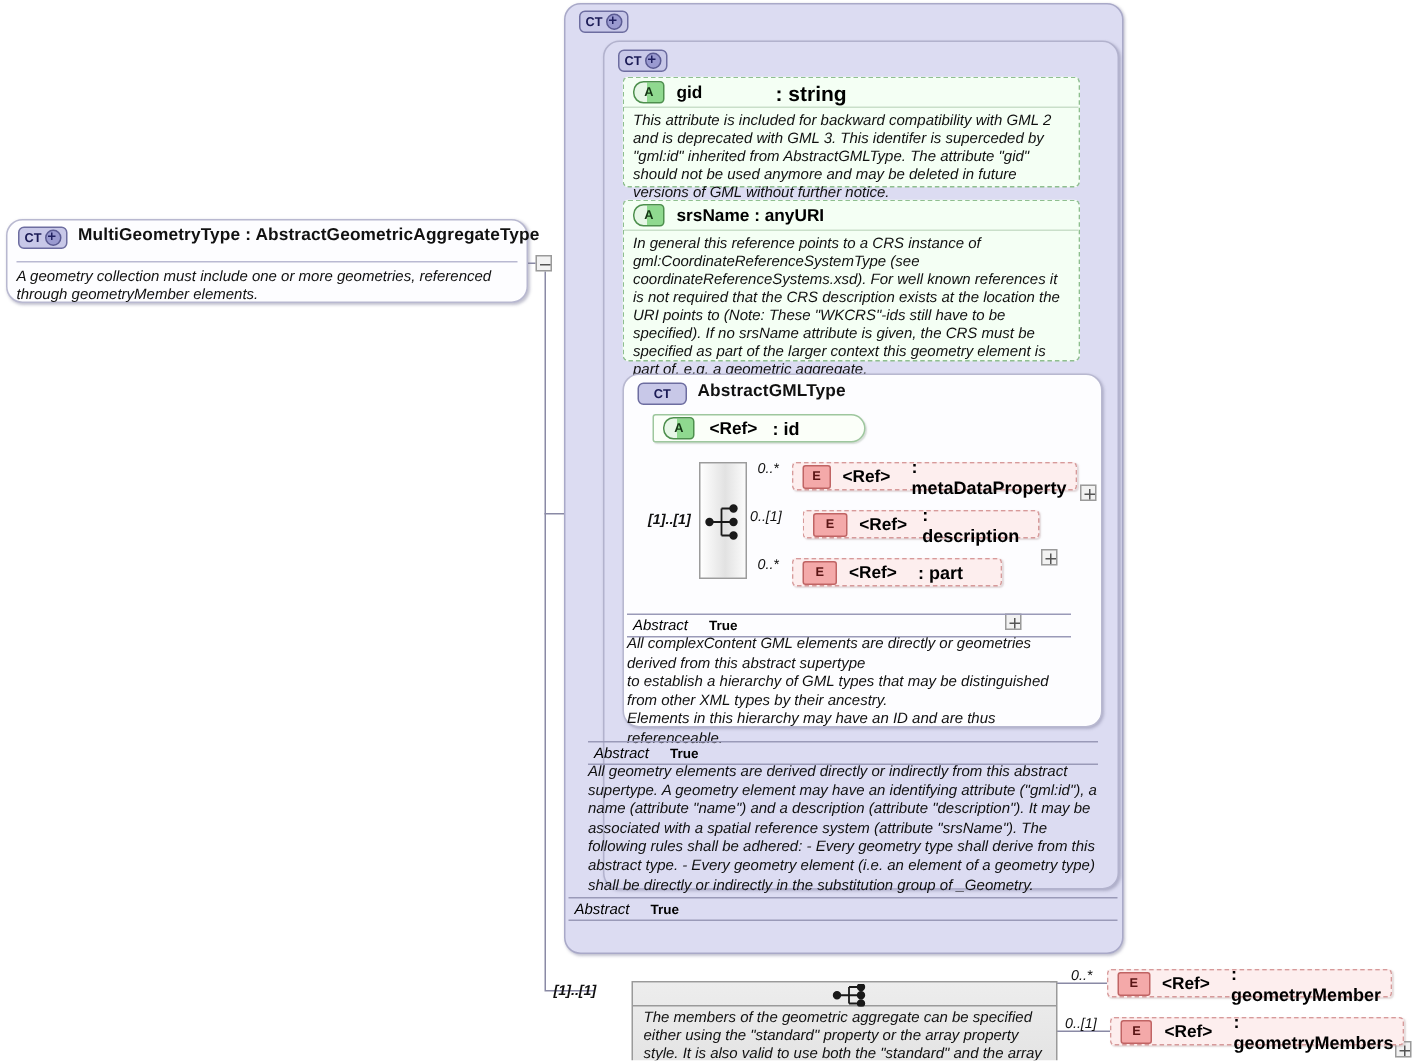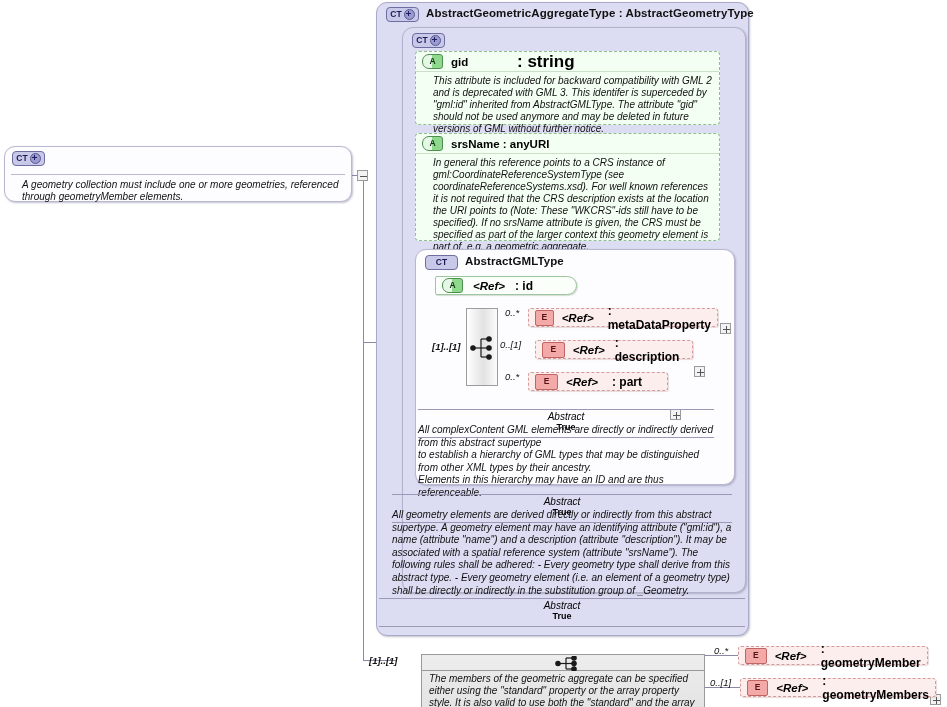--- a/index.html
+++ b/index.html
@@ -73,34 +73,34 @@
     border-radius:4px;
   }
   .attr-head{
     display:flex;align-items:center;gap:8px;
     padding:3px 6px 3px 6px;
     border-bottom:1px solid #c9dfc9;
     height:20px;
     box-sizing:border-box;
   }
   .attr-name{font-weight:bold;font-size:11.5px;white-space:nowrap;}
-  .attr-type{font-weight:bold;font-size:17px;white-space:nowrap;}
+  .attr-type{font-weight:bold;font-size:14px;white-space:nowrap;}
   .badge-a{
     display:inline-block;width:19px;height:13px;
     border:1px solid #4d8f4d;
     border-radius:7px 3px 3px 7px;
     background:linear-gradient(to right,#e7f7e7 0 45%,#8fd98f 45% 100%);
     font-size:8.5px;font-weight:bold;color:#123312;
     text-align:center;line-height:12px;
   }
   .doc{
     font-style:italic;
     font-size:10px;
     line-height:12px;
-    padding:3px 6px 4px 17px;
+    padding:3px 6px 4px 6px;
     color:#101010;
   }
 
   
   .ref-attr{
     background:#fbfff9;
     border:1px solid #9ec79e;
     border-radius:3px 14px 14px 3px;
     display:flex;align-items:center;gap:10px;
     padding:3px 14px 3px 6px;
@@ -118,48 +118,47 @@
   }
   .badge-e{
     display:inline-block;width:21px;height:14px;
     border:1px solid #c06464;
     border-radius:2px;
     background:#f4a9a9;
     font-size:8.5px;font-weight:bold;color:#5a1414;
     text-align:center;line-height:13px;
     margin-right:8px;
   }
-  .el-ref{font-weight:bold;font-size:11.5px;font-style:italic;}
+  .el-ref{font-weight:bold;font-size:11.5px;}
   .el-name{font-weight:bold;font-size:12px;}
 
   
   .expander{
     width:11px;height:11px;border:1px solid #9a9a9a;background:#f2f2f2;
     position:relative;
   }
   .expander:before,.expander:after{content:"";position:absolute;background:#555;}
   .expander:before{left:2px;top:5px;width:7px;height:1px;}
   .expander:after{left:5px;top:2px;width:1px;height:7px;}
 
   
   .collapser{
     width:11px;height:11px;border:1px solid #9a9a9a;background:#f2f2f2;position:relative;
   }
   .collapser:before{content:"";position:absolute;left:2px;top:5px;width:7px;height:1px;background:#555;}
 
   
   .prop-row{
-    display:flex;align-items:center;
+    display:flex;align-items:center;gap:14px;
     border-top:1px solid #9a9ab8;
     border-bottom:1px solid #9a9ab8;
     padding:1px 4px 1px 4px;
     font-size:10px;
-    height:29px;
+    height:16px;
     box-sizing:border-box;
-    flex-direction:column;
   }
   .prop-key{font-style:italic;}
   .prop-val{font-weight:bold;font-size:9px;}
 
   
   .card{
     font-style:italic;font-size:9.5px;color:#111;white-space:nowrap;
   }
   .card.b{font-weight:bold;}
 
@@ -211,35 +210,35 @@
 
   <div class="abs ln lnh" style="left:700px;top:655px;width:38px;"></div>
   <div class="abs ln lnh" style="left:700px;top:687px;width:40px;"></div>
 
   <div class="abs ct-box white" style="left:4px;top:146px;width:348px;height:56px;">
     <div class="ct-head" style="padding-top:4px;">
       <span class="badge-ct">
         <span>CT</span>
           <span class="plusdot"></span>
       </span>
+      <span class="ct-title">MultiGeometryType : AbstractGeometricAggregateType</span>
     </div>
     <div style="border-top:1px solid #b9b9d2;margin:0 6px;"></div>
     <div class="doc" style="padding-top:4px;">A geometry collection must include one or more geometries, referenced through geometryMember elements.</div>
   </div>
 
   <div class="abs collapser" style="left:357px;top:170px;"></div>
 
   <div class="abs ct-box" style="left:376px;top:2px;width:373px;height:634px;"></div>
 
   <div class="abs ct-head" style="left:379px;top:4px;width:360px;">
     <span class="badge-ct">
       <span>CT</span>
         <span class="plusdot"></span>
     </span>
-    <span class="ct-title">AbstractGeometricAggregateType : AbstractGeometryType</span>
   </div>
 
   <div class="abs ct-box inner" style="left:402px;top:27px;width:344px;height:566px;"></div>
 
   <div class="abs ct-head" style="left:405px;top:30px;width:335px;">
     <span class="badge-ct">
       <span>CT</span>
         <span class="plusdot"></span>
     </span>
   </div>
@@ -315,21 +314,21 @@
     <span class="badge-e">E</span>
     <span class="el-ref" style="min-width:46px;">&lt;Ref&gt;</span>
     <span class="el-name">: part</span>
   </div>
   <div class="abs expander" style="left:670px;top:376px;"></div>
 
   <div class="abs prop-row" style="left:418px;top:409px;width:296px;">
     <span class="prop-key">Abstract</span>
     <span class="prop-val">True</span>
   </div>
-  <div class="abs doc" style="left:418px;top:424px;width:298px;white-space:pre-line;padding:0;line-height:12.6px;">All complexContent GML elements are directly or indirectly derived from this abstract supertype
+  <div class="abs doc" style="left:418px;top:424px;width:298px;white-space:pre-line;padding:0;line-height:12.6px;">All complexContent GML elements are directly or geometries derived from this abstract supertype
 to establish a hierarchy of GML types that may be distinguished from other XML types by their ancestry.
 Elements in this hierarchy may have an ID and are thus referenceable.</div>
 
   <div class="abs prop-row" style="left:392px;top:494px;width:340px;">
     <span class="prop-key">Abstract</span>
     <span class="prop-val">True</span>
   </div>
   <div class="abs doc" style="left:392px;top:509px;width:340px;padding:0;line-height:12.6px;">All geometry elements are derived directly or indirectly from this abstract supertype. A geometry element may have an identifying attribute ("gml:id"), a name (attribute "name") and a description (attribute "description"). It may be associated with a spatial reference system (attribute "srsName"). The following rules shall be adhered: - Every geometry type shall derive from this abstract type. - Every geometry element (i.e. an element of a geometry type) shall be directly or indirectly in the substitution group of _Geometry.</div>
 
   <div class="abs prop-row" style="left:379px;top:598px;width:366px;">

